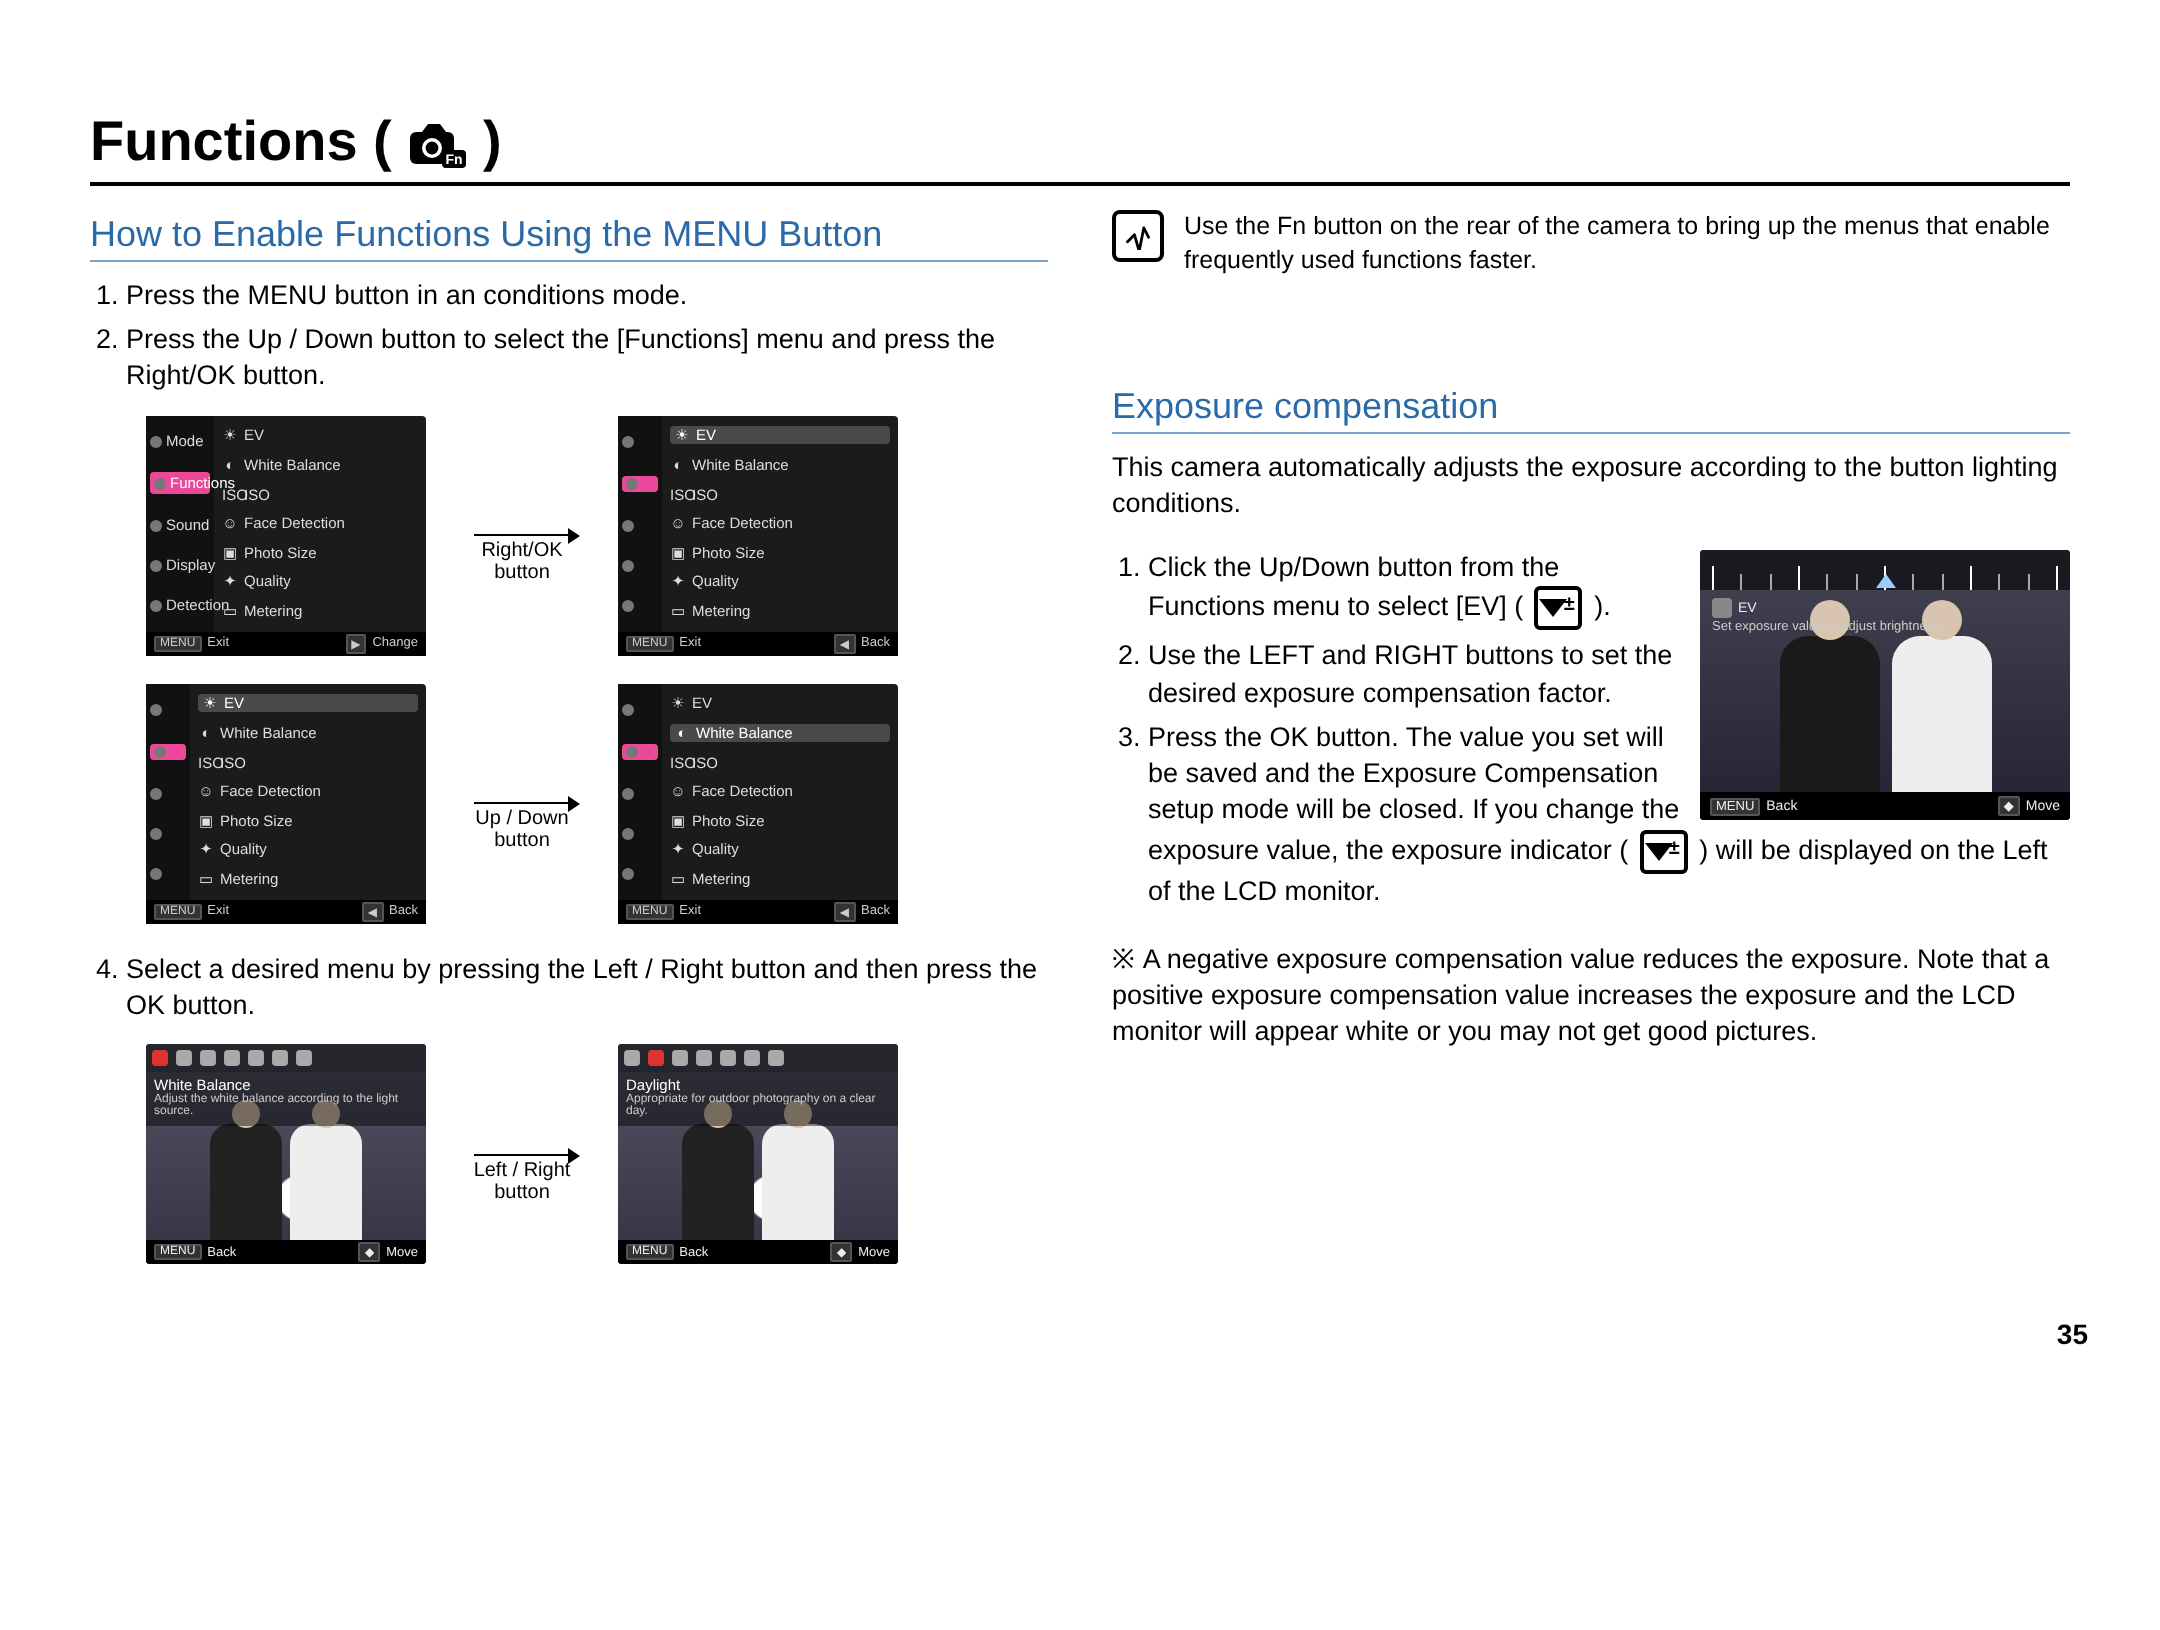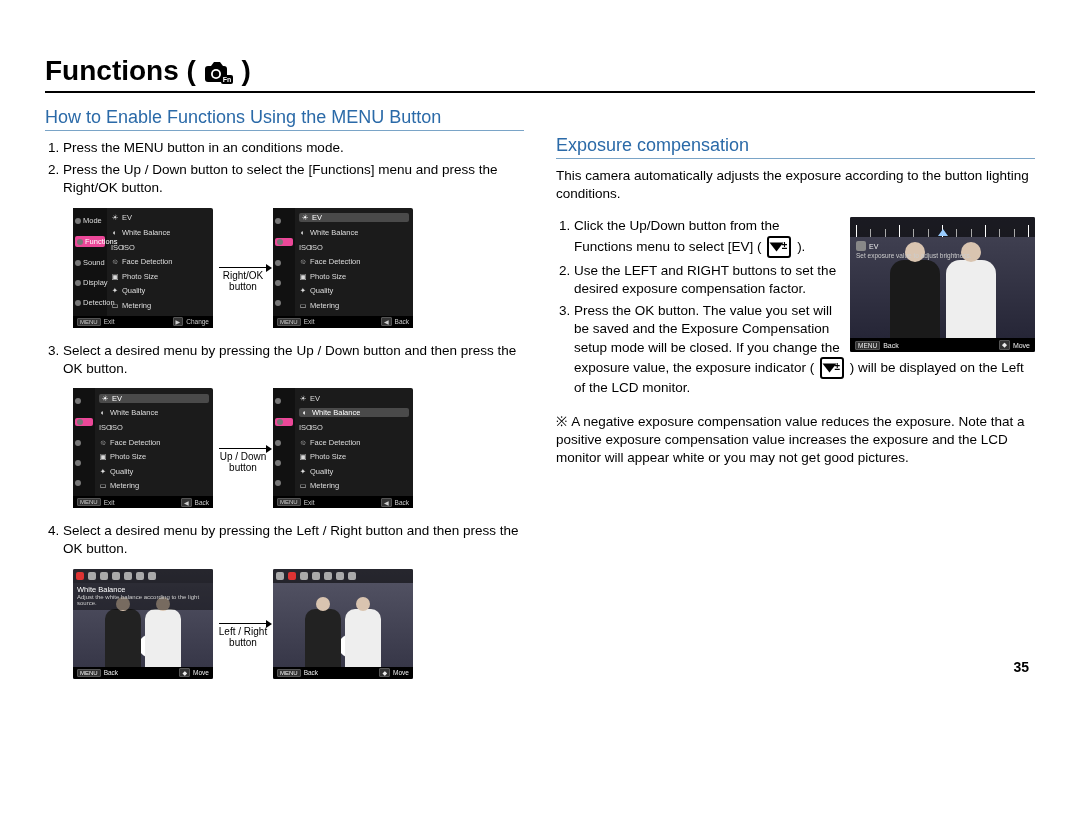--- a/index.html
+++ b/index.html
@@ -49,21 +49,21 @@
   .body-text, .list {
     font-size: 13.5px;
     line-height: 1.35;
   }
   .list { padding-left: 18px; margin: 0 0 6px 0; }
   .list li { margin-bottom: 4px; }
 
   .screen-row {
     display: flex;
     align-items: center;
-    gap: 0;
+    gap: 18px;
     margin: 10px 0 14px 28px;
   }
   .arrow-box {
     display: flex;
     flex-direction: column;
     align-items: center;
     width: 60px;
     gap: 2px;
     margin-top: 24px;
   }
@@ -282,21 +282,21 @@
     border-left:9px solid #000; border-top:7px solid transparent; border-bottom:7px solid transparent;
     left:3px; top:2px; width:0; height:0; transform:rotate(90deg);
   }
   .ev-inline-icon::after {
     content:"±"; font-size:10px; font-weight:bold; right:2px; top:1px; color:#000;
   }
 
   .asterisk { letter-spacing:-2px; margin-right:6px; }
 
   .page-num {
-    position:absolute; bottom:28px; right:51px;
+    position:absolute; bottom:28px; right:36px;
     font-size:14px; font-weight:bold;
   }
 
   svg.camera-icon { vertical-align:-5px; }
 </style>
 </head>
 <body>
 
 <div class="page">
 
@@ -454,23 +454,20 @@
                 <span>Exit</span>
               </span>
             <span>
                 <span class="kbd">◀</span>
                 <span>Back</span>
               </span>
           </div>
         </div>
       </div>
 
-      <ol class="list" start="3">
-        <li>Select a desired menu by pressing the Up / Down button and then press the OK button.</li>
-      </ol>
 
       <div class="screen-row">
 
         <div class="screen-menu">
           <div class="cols2">
             <div class="leftstrip" id="sc-left" style="width:18px;">
                 <div class="li">
                   <div class="dot"></div>
                 </div>
                 <div class="li highlight">
@@ -645,36 +642,48 @@
             </div>
           <div class="iconrow">
               <div class="ic"></div>
               <div class="ic sel"></div>
               <div class="ic"></div>
               <div class="ic"></div>
               <div class="ic"></div>
               <div class="ic"></div>
               <div class="ic"></div>
             </div>
+          <div class="labelbar">
+            <div class="t">Daylight</div>
+            <div class="s">Appropriate for outdoor photography on a clear day.</div>
+          </div>
           <div class="foot">
             <span style="display:flex;gap:3px;align-items:center;">
                 <span class="kbd">MENU</span>
                 <span>Back</span>
               </span>
             <span style="display:flex;gap:3px;align-items:center;">
                 <span class="kbd">◆</span>
                 <span>Move</span>
               </span>
           </div>
         </div>
       </div>
     </div>
 
     <div class="col">
 
+      <div class="note-box">
+        <div class="note-icon">
+          <svg viewBox="0 0 24 24">
+              <path d="M3 17l6-6 4 14 4-20 4 8" stroke="#000" stroke-width="2.4" fill="none" stroke-linejoin="round" stroke-linecap="round"></path>
+            </svg>
+        </div>
+        <div class="note-text">Use the Fn button on the rear of the camera to bring up the menus that enable frequently used functions faster.</div>
+      </div>
 
       <div style="height:28px"></div>
 
       <div class="section-header">Exposure compensation</div>
       <div class="section-underline"></div>
 
       <div class="body-text">This camera automatically adjusts the exposure according to the button lighting conditions.</div>
 
       <div style="height:14px"></div>
 

